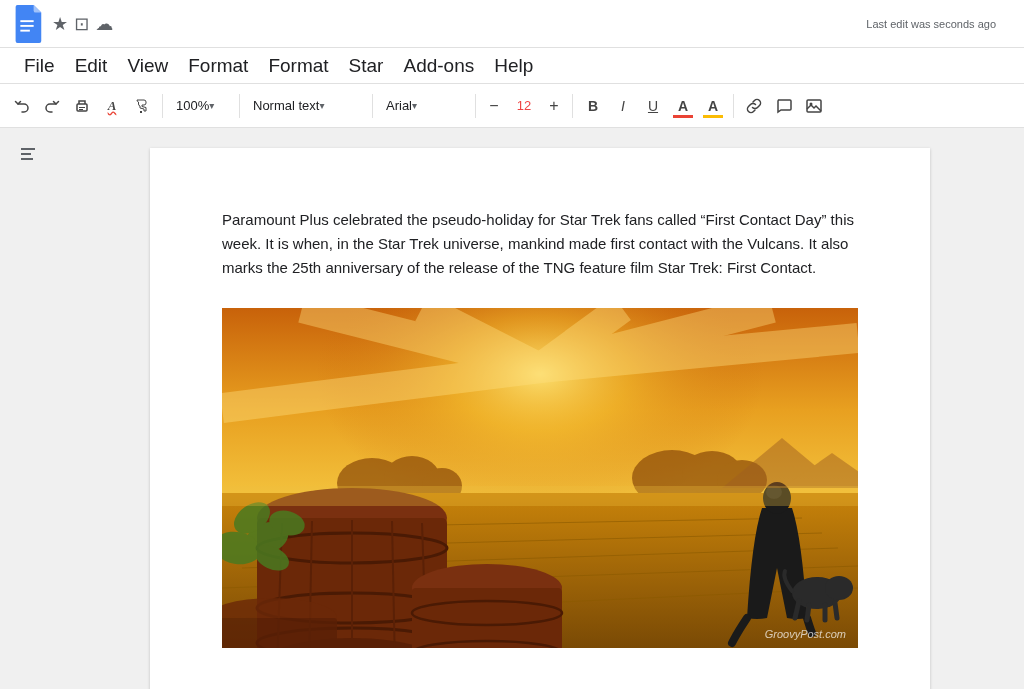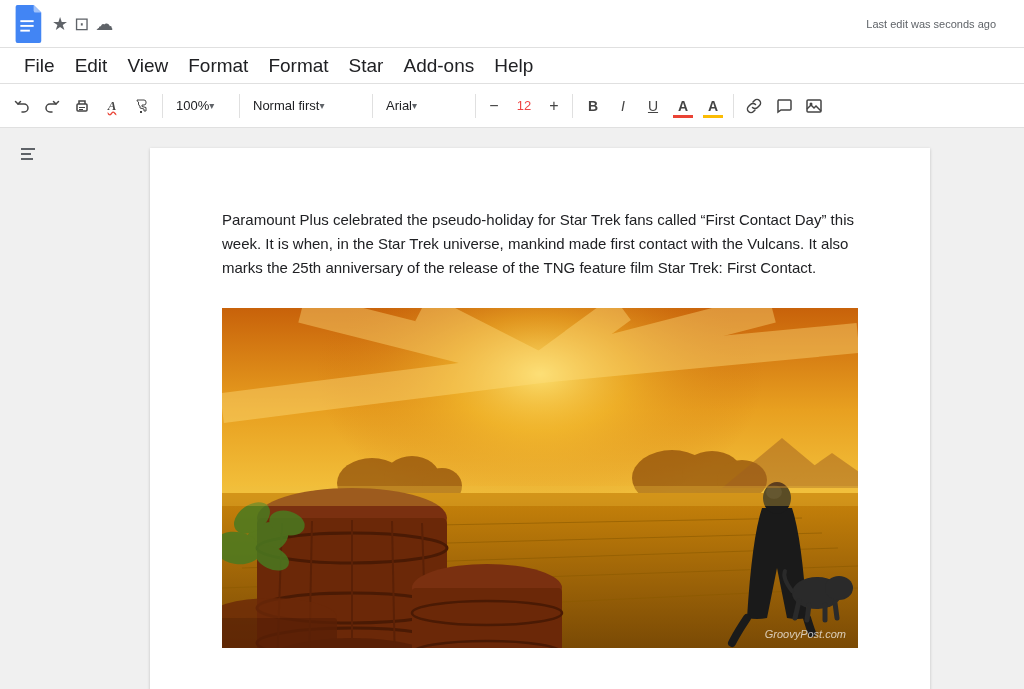--- a/index.html
+++ b/index.html
@@ -279,21 +279,21 @@
   <div class="toolbar-sep"></div>
 
   <div class="toolbar-dropdown" id="zoom-dropdown">
     <span>100%</span>
     <span class="dropdown-arrow">▾</span>
   </div>
 
   <div class="toolbar-sep"></div>
 
   <div class="toolbar-dropdown" id="style-dropdown">
-    <span>Normal first</span>
+    <span>Normal text</span>
     <span class="dropdown-arrow">▾</span>
   </div>
 
   <div class="toolbar-sep"></div>
 
   <div class="toolbar-dropdown" id="font-dropdown">
     <span>Arial</span>
     <span class="dropdown-arrow">▾</span>
   </div>
 

